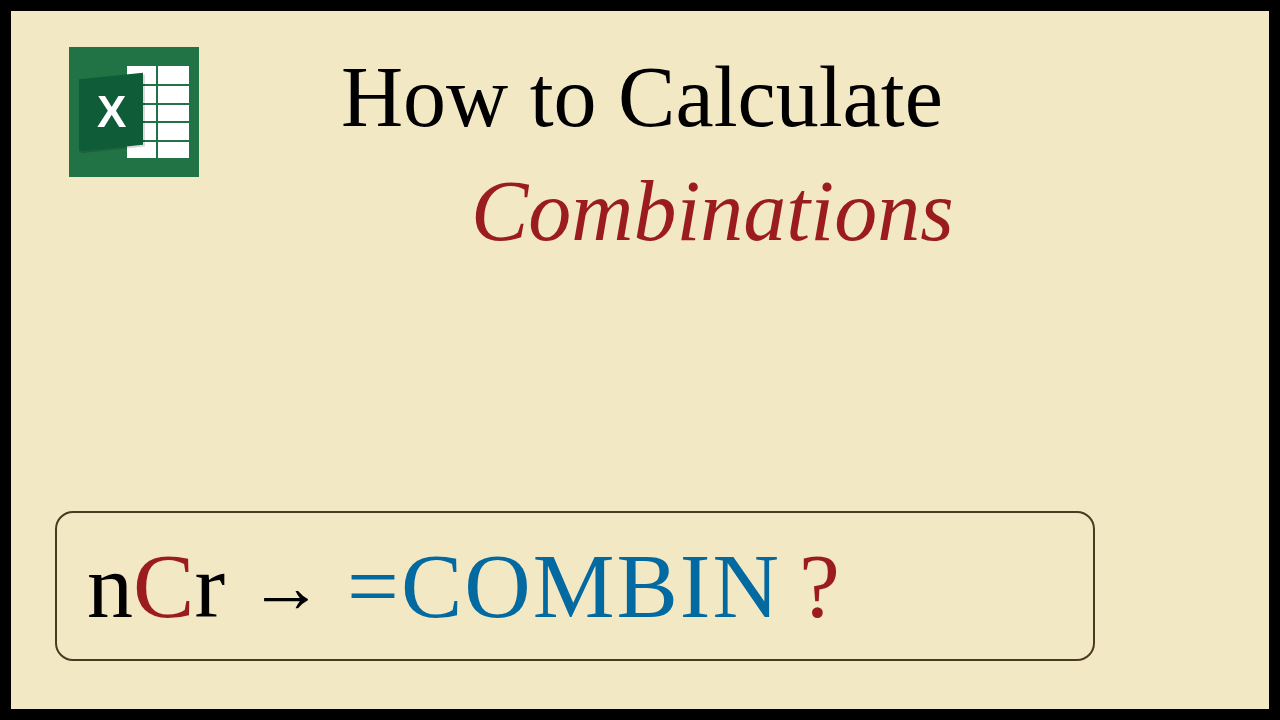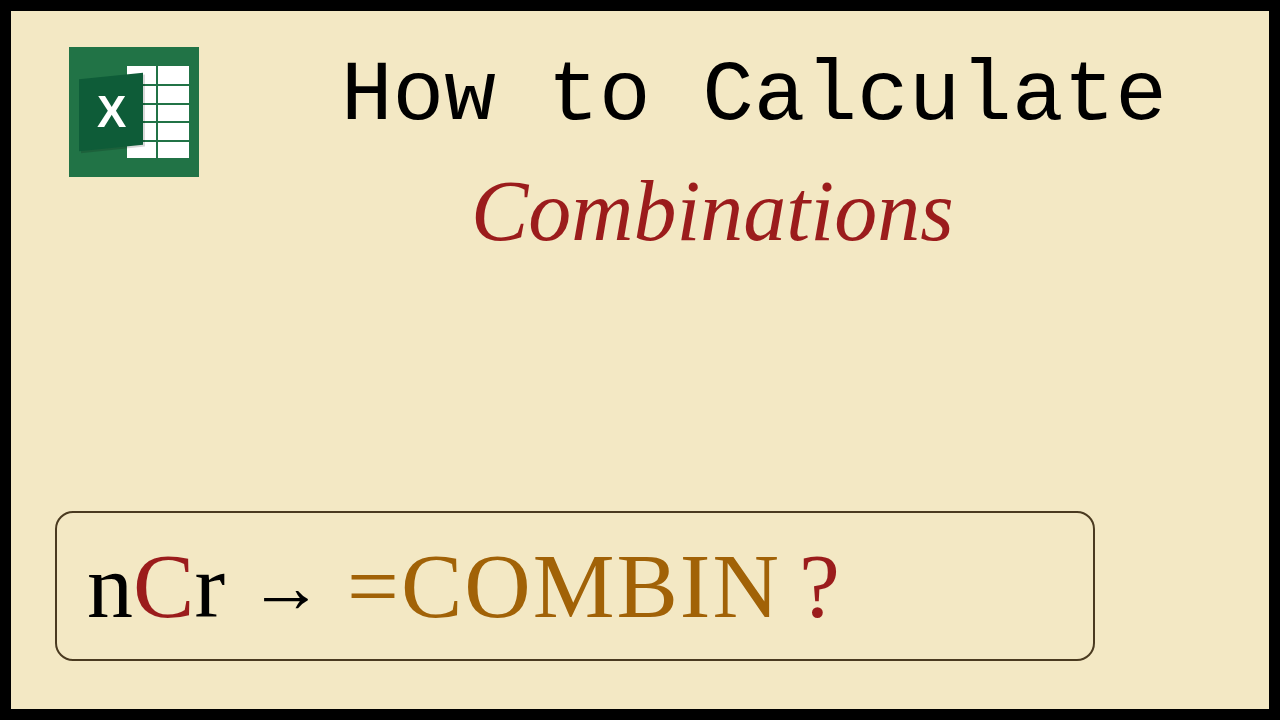--- a/index.html
+++ b/index.html
@@ -73,21 +73,20 @@
     font-size: 44px;
     transform: skewY(6deg);
     letter-spacing: -2px;
   }
   .title-line1 {
     position: absolute;
     top: 36px;
     left: 330px;
     font-size: 86px;
     color: #000;
-    font-family: Liberation Mono, monospace;
   }
   .title-line2 {
     position: absolute;
     top: 150px;
     left: 460px;
     font-size: 86px;
     color: #9b1c1c;
     font-style: italic;
   }
   .formula-box {
@@ -100,21 +99,21 @@
     border-radius: 18px;
     display: flex;
     align-items: center;
     padding-left: 30px;
     font-size: 92px;
   }
   .formula-box .n { color: #000; }
   .formula-box .c { color: #9b1c1c; }
   .formula-box .r { color: #000; margin-right: 24px; }
   .formula-box .arrow { color: #000; font-size: 74px; margin-right: 24px; font-family: Arial, sans-serif; }
-  .formula-box .eq { color: #a16207; letter-spacing: 2px; }
+  .formula-box .eq { color: #0369a1; letter-spacing: 2px; }
   .formula-box .q { color: #9b1c1c; margin-left: 18px; }
 </style>
 </head>
 <body>
 
 <div class="canvas">
 
   <div class="excel-icon">
     <div class="excel-icon-inner">
       <div class="excel-sheet">

